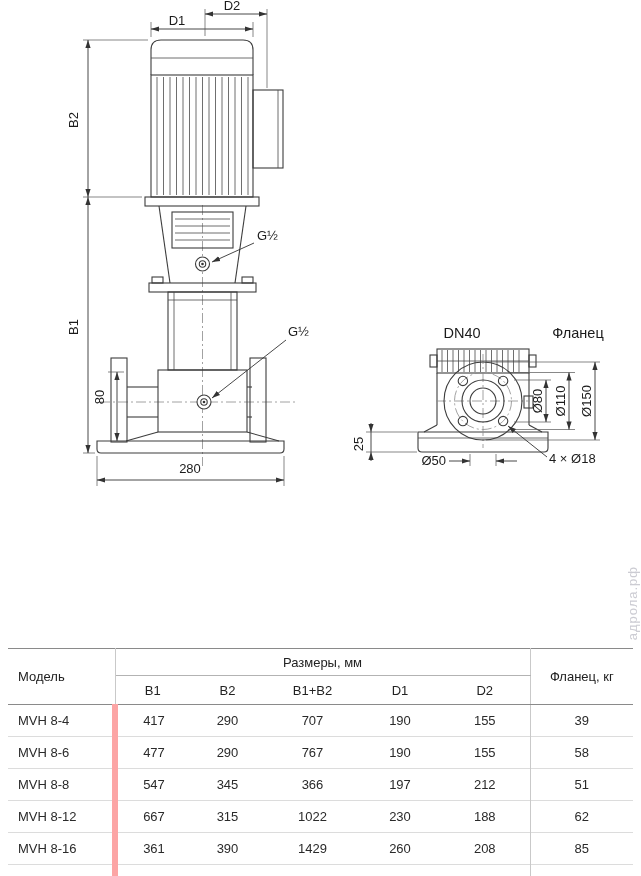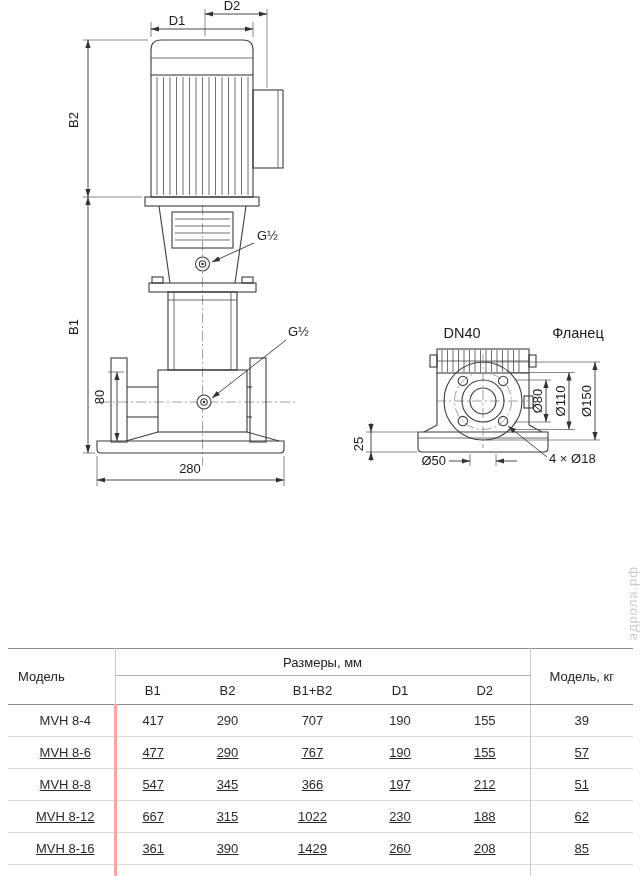--- a/index.html
+++ b/index.html
@@ -36,22 +36,22 @@
   }
   table.dims th { font-weight:normal; color:#222; }
   tr.top th { height:24px; }
   tr.sub th { height:26px; text-align:center; border-bottom:1px solid #8a8a8a; }
   .group-h { text-align:center; vertical-align:middle; border-bottom:1px solid #b3b3b3; }
   .model-h { text-align:left; padding-left:10px; vertical-align:middle;
              border-right:1px solid #c9c9c9; border-bottom:1px solid #8a8a8a;margin-top:36px; }
   .mass-h  { text-align:center; vertical-align:middle;
              border-left:1px solid #c9c9c9; border-bottom:1px solid #8a8a8a; }
   tbody td { height:29px; text-align:center; }
-  tbody tr + tr td { border-top:1px solid #dcdcdc;text-decoration:underline; }
-  td.model { text-align:center; padding-left:10px; border-right:3px solid #fca5a5; }
+  tbody tr + tr td { border-top:1px solid #dcdcdc; }
+  td.model { text-align:left; padding-left:10px; border-right:6px solid #fca5a5; }
   td.mass  { border-left:1px solid #c9c9c9; }
 </style>
 </head>
 <body>
 
 <div class="drawing-wrap">
 <svg width="641" height="520" viewBox="0 0 641 520">
   <defs>
     <marker id="arr" viewBox="0 0 8 6" refX="8" refY="3" markerWidth="9" markerHeight="7" orient="auto-start-reverse">
       <path d="M0,0.4 L8,3 L0,5.6 Z" fill="#333"></path>
@@ -226,21 +226,21 @@
         <col style="width:75px">
       <col style="width:95px">
         <col style="width:80px">
         <col style="width:90px">
       <col style="width:103px">
     </colgroup>
     <thead>
       <tr class="top">
         <th class="model-h" rowspan="2">Модель</th>
         <th class="group-h" colspan="5">Размеры, мм</th>
-        <th class="mass-h" rowspan="2">Модель, кг</th>
+        <th class="mass-h" rowspan="2">Фланец, кг</th>
       </tr>
       <tr class="sub">
         <th>B1</th>
         <th>B2</th>
         <th>B1+B2</th>
         <th>D1</th>
         <th>D2</th>
       </tr>
     </thead>
     <tbody>
@@ -253,21 +253,21 @@
         <td>155</td>
         <td class="mass">39</td>
       </tr>
       <tr>
         <td class="model">MVH 8-6</td>
         <td>477</td>
         <td>290</td>
         <td>767</td>
         <td>190</td>
         <td>155</td>
-        <td class="mass">57</td>
+        <td class="mass">58</td>
       </tr>
       <tr>
         <td class="model">MVH 8-8</td>
         <td>547</td>
         <td>345</td>
         <td>366</td>
         <td>197</td>
         <td>212</td>
         <td class="mass">51</td>
       </tr>

